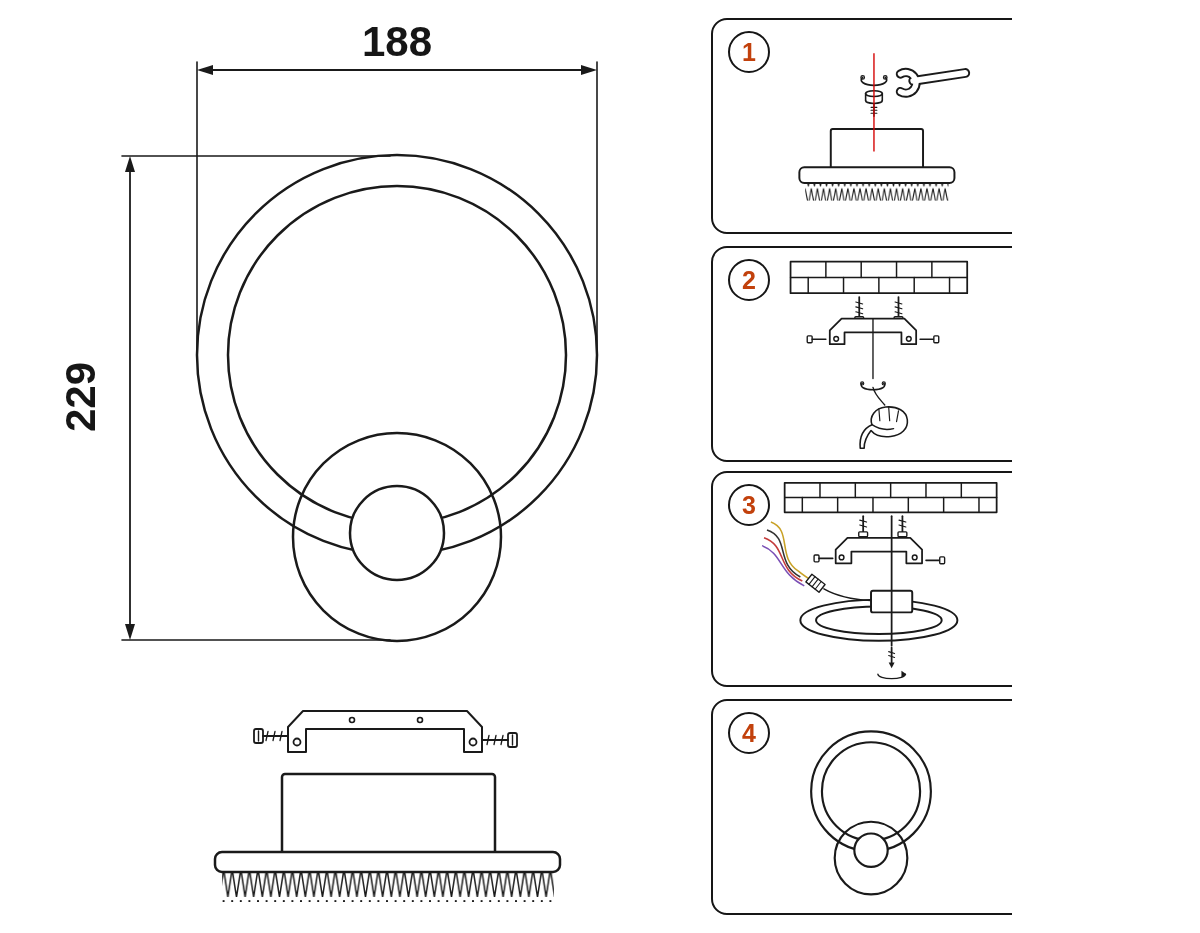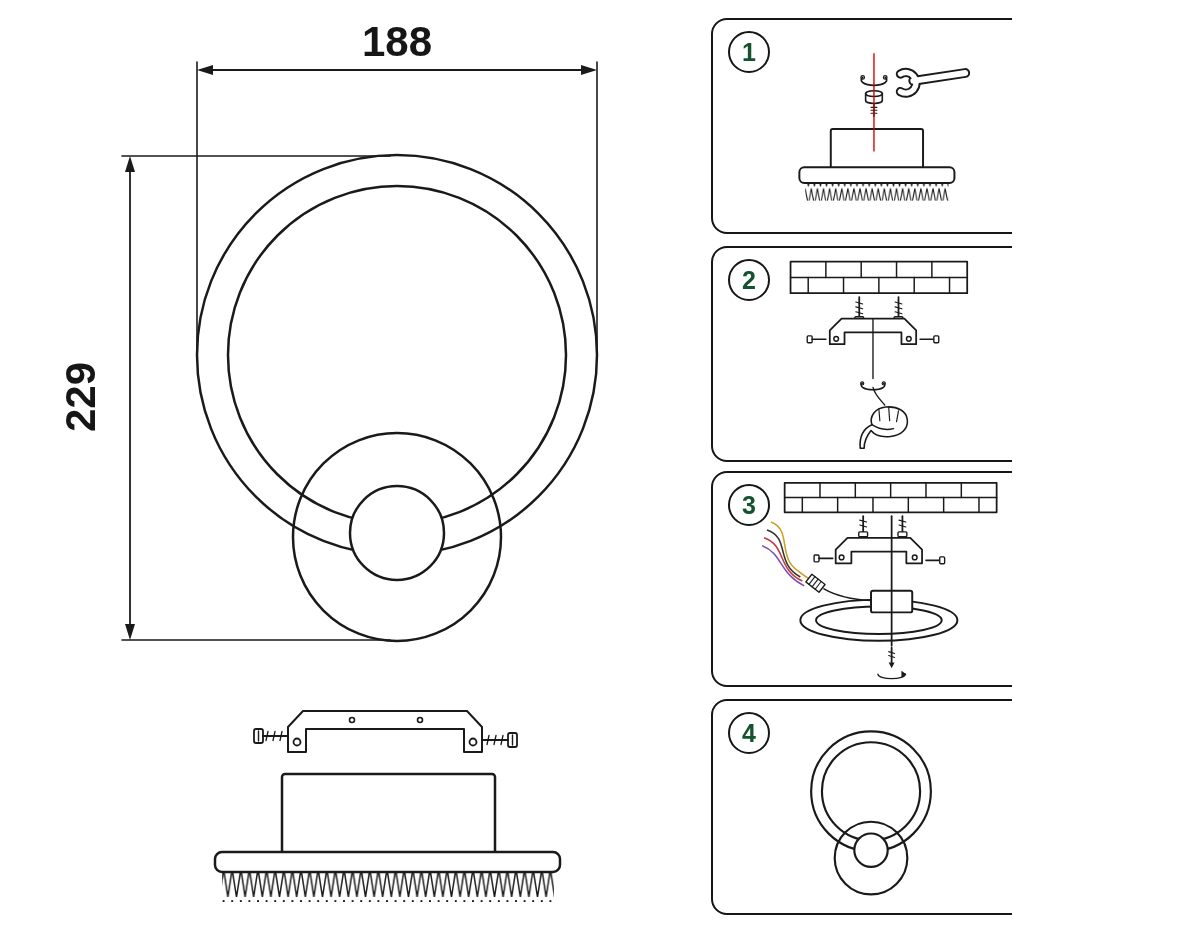--- a/index.html
+++ b/index.html
@@ -1,17 +1,17 @@
 <!DOCTYPE html>
 <html><head>
 <meta charset="utf-8">
 <style>
   html,body{margin:0;padding:0;background:#fff}
   .stage{position:relative;width:1012px;height:933px;background:#fff;overflow:hidden;
-         font-family:"Liberation Sans",sans-serif;color:#14532d}
+         font-family:"Liberation Sans",sans-serif;color:#c2410c}
   .main-svg{position:absolute;left:0;top:0}
   .panel{position:absolute;left:711px;width:322px;height:216px;border:2.5px solid #161616;
          border-radius:16px;background:#fff;box-sizing:border-box}
   .panel svg{position:absolute;left:0;top:0;width:100%;height:100%}
   .badge{position:absolute;left:15px;top:11px;width:38px;height:38px;border:2.6px solid #161616;
          border-radius:50%;display:flex;align-items:center;justify-content:center;
          font-weight:700;font-size:25px;z-index:2;background:#fff}
   .k{stroke:#1a1a1a;fill:none;stroke-linecap:round;stroke-linejoin:round}
   .kf{stroke:#1a1a1a;fill:#fff;stroke-linejoin:round;stroke-linecap:round}
   .ink{fill:#1a1a1a;stroke:none}

